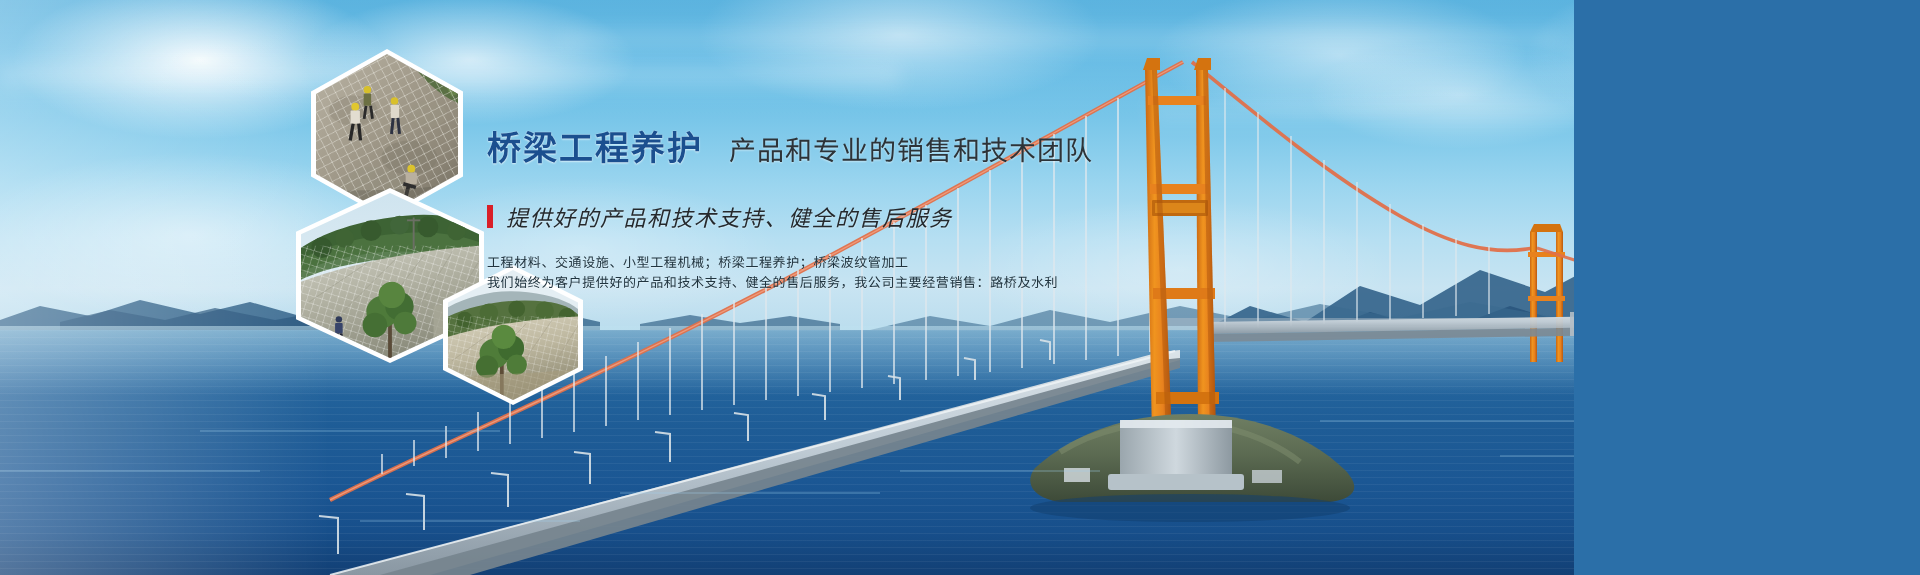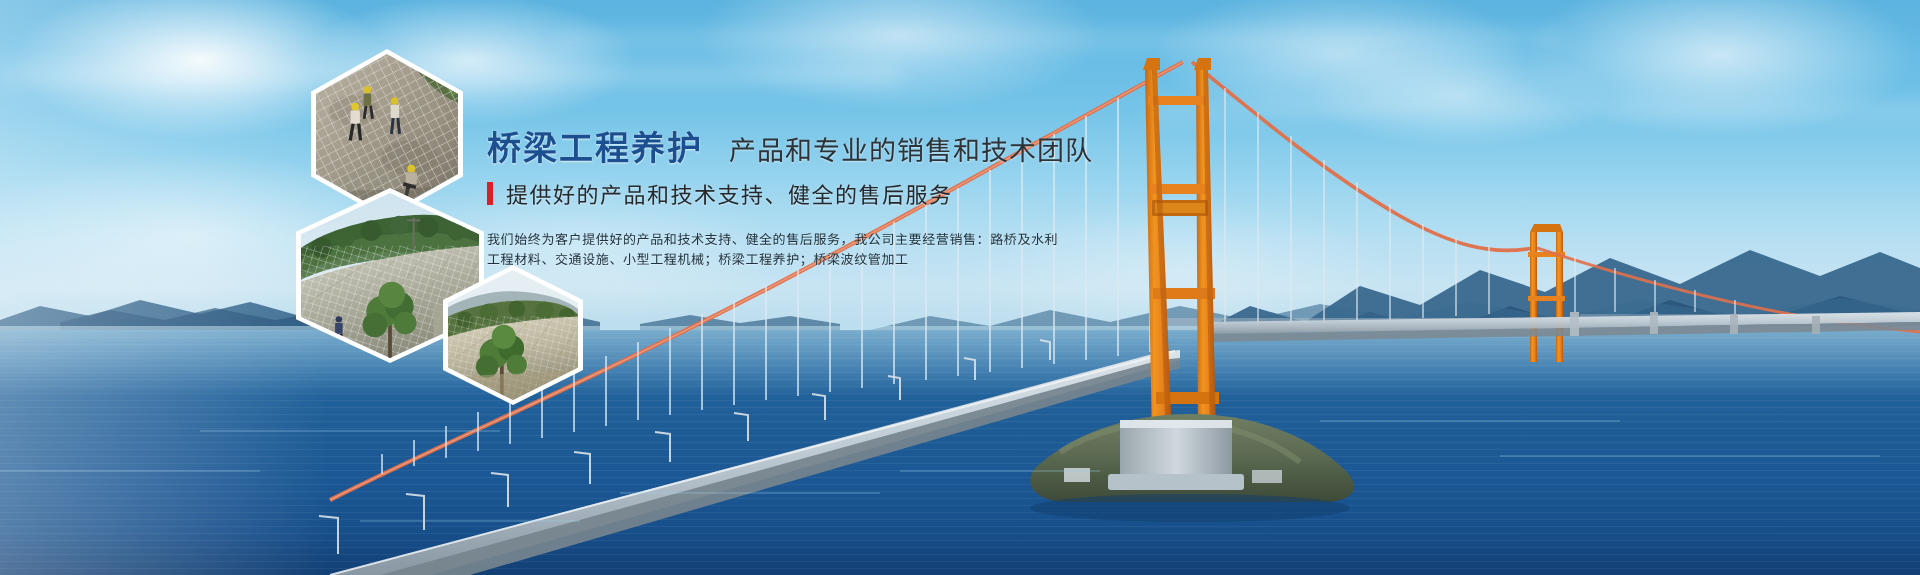--- a/index.html
+++ b/index.html
@@ -5,21 +5,21 @@
 <style>
   * { margin:0; padding:0; box-sizing:border-box; }
   html,body { width:1920px; height:575px; overflow:hidden; }
   body {
     font-family:"Liberation Sans","DejaVu Sans",sans-serif;
     background:#2b6fa8;
   }
 
   .banner {
     position:relative;
-    width:1920px; height:575px;
+    width:1574px; height:575px;
     overflow:hidden;
     background:#22c55e;
   }
 
   
   .sky {
     position:absolute; left:0; top:0; width:1920px; height:400px;
     background:
       linear-gradient(180deg,
         #2e9ed6 0%,
@@ -102,21 +102,22 @@
     text-shadow:0 1px 2px rgba(255,255,255,.65), 0 0 1px rgba(255,255,255,.8);
   }
   .headline-sub {
     font-size:27px; font-weight:normal; color:#2d3338;
     letter-spacing:1px; margin-left:26px;
     text-shadow:0 1px 2px rgba(255,255,255,.5);
   }
 
   .subline {
     display:flex; align-items:center; white-space:nowrap;
-    margin-top:7px;
+    margin-top:30px;
+    font-style:italic;
   }
   .subline-bar {
     width:6px; height:23px; background:#d91f28; margin-right:13px; flex:none;
   }
   .subline-text {
     font-size:22px; color:#25292d; letter-spacing:1.5px;
     text-shadow:0 1px 2px rgba(255,255,255,.45);
   }
 
   .body-copy { margin-top:21px; }
@@ -525,19 +526,19 @@
       <span class="headline-main">桥梁工程养护</span>
       <span class="headline-sub">产品和专业的销售和技术团队</span>
     </div>
 
     <div class="subline">
       <span class="subline-bar"></span>
       <span class="subline-text">提供好的产品和技术支持、健全的售后服务</span>
     </div>
 
     <div class="body-copy">
+      <div class="body-line">工程材料、交通设施、小型工程机械；桥梁工程养护；桥梁波纹管加工</div>
       <div class="body-line">我们始终为客户提供好的产品和技术支持、健全的售后服务，我公司主要经营销售：路桥及水利</div>
-      <div class="body-line">工程材料、交通设施、小型工程机械；桥梁工程养护；桥梁波纹管加工</div>
     </div>
 
   </div>
 
 </div>
 
 </body></html>

